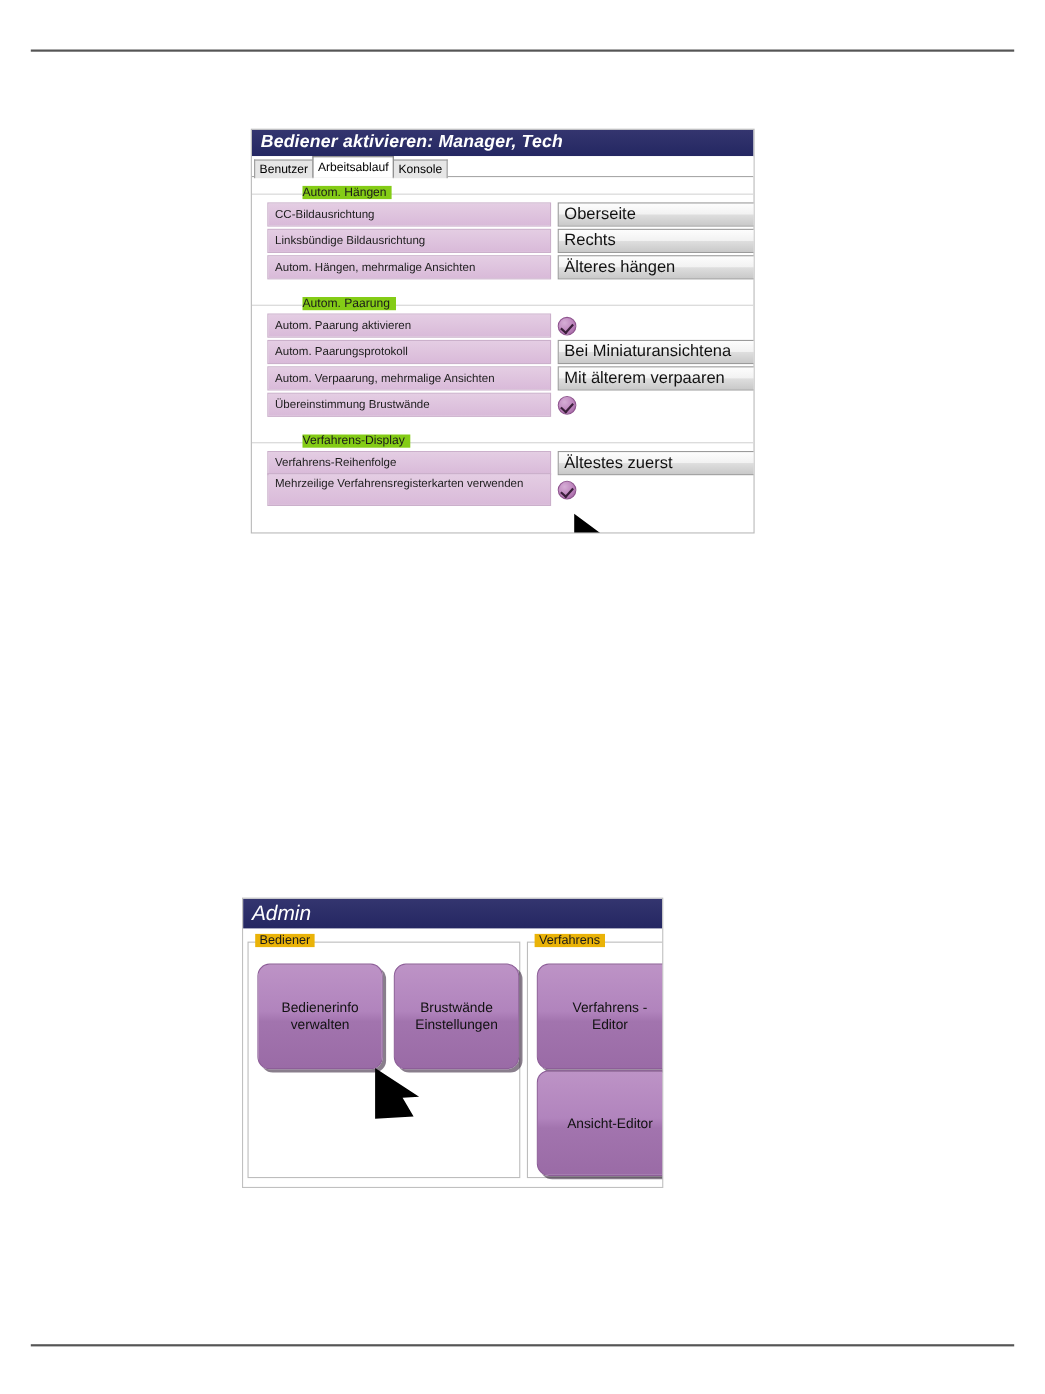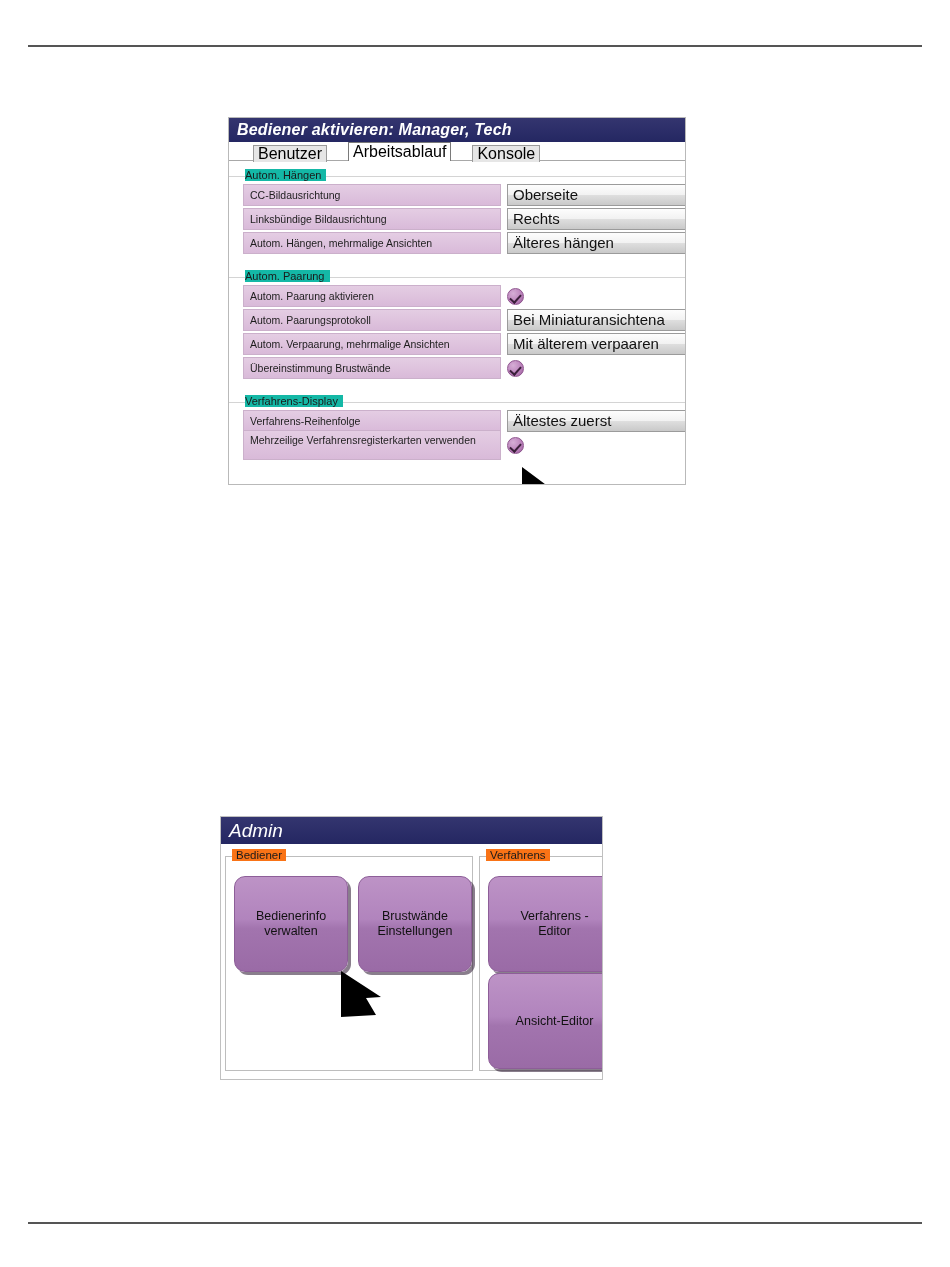--- a/index.html
+++ b/index.html
@@ -55,34 +55,33 @@
   .tabstrip {
     height: 19px;
     position: relative;
     background: #ffffff;
     border-bottom: 1px solid #a8a8a8;
     padding-left: 2px;
     box-sizing: border-box;
   }
   .tab {
     display: inline-block;
-    font-size: 16px;
+    font-size: 11px;
     line-height: 16px;
     padding: 0 4px;
     border: 1px solid #9a9a9a;
     border-bottom: none;
     background: #e6e6e6;
     color: #000;
     margin-right: -1px;
     position: relative;
     top: 2px;
     box-sizing: border-box;
     height: 17px;
     white-space: nowrap;
-    margin-left: 22px;
   }
   .tab.active {
     background: #ffffff;
     border-color: #7a7a7a;
     top: 0px;
     height: 19px;
     line-height: 18px;
     z-index: 2;
   }
 
@@ -106,24 +105,25 @@
     display: block;
   }
   .group-title .rule {
     position: absolute;
     left: 0; right: 0;
     top: 7px;
     border-top: 1px solid #d4d4d4;
     z-index: 0;
   }
   .group-title span.txt {
-    background: #14b8a6;
+    background: #84cc16;
     position: relative;
     z-index: 1;
     padding-right: 5px;
+    margin-left: 30px;
   }
 
   .settings-row {
     display: flex;
     align-items: center;
     height: 22px;
     margin: 0 0 2px 0;
     padding-left: 14px;
   }
   .row-label {
@@ -229,21 +229,21 @@
     border: 1px solid #bdbdbd;
     box-sizing: border-box;
     position: relative;
     padding: 14px 0 0 0;
     margin-right: 6px;
   }
   .fieldset > .legend {
     position: absolute;
     top: -8px;
     left: 6px;
-    background: #f97316;
+    background: #eab308;
     padding: 0 4px;
     font-size: 11.5px;
     color: #1a1a1a;
     white-space: nowrap;
   }
   #fs-bediener {
     width: 248px;
     height: 215px;
   }
   #fs-verfahren {

